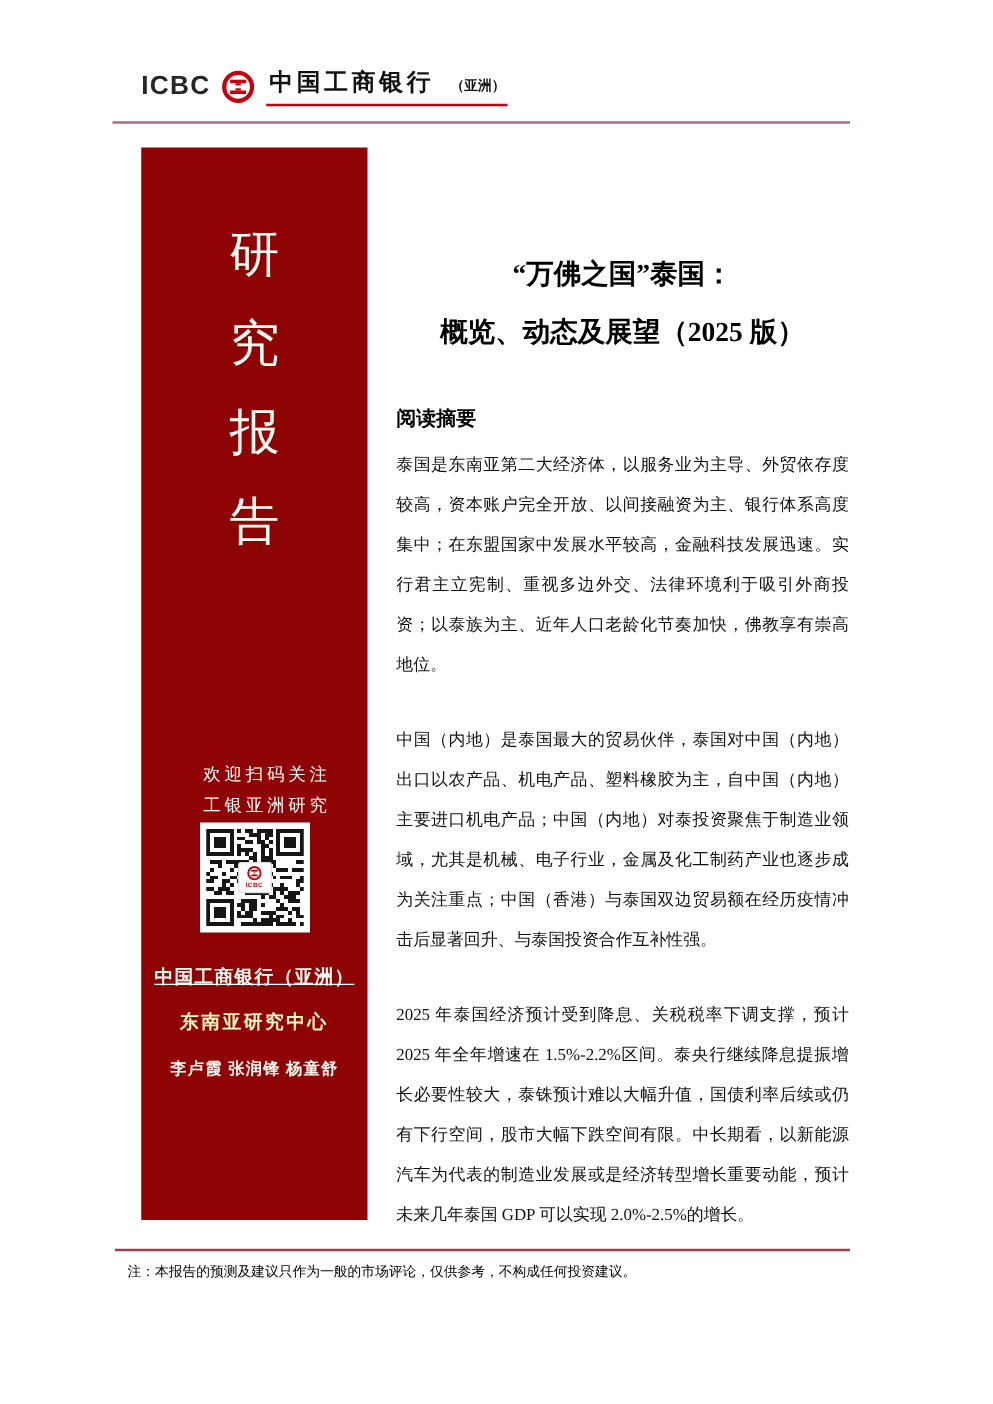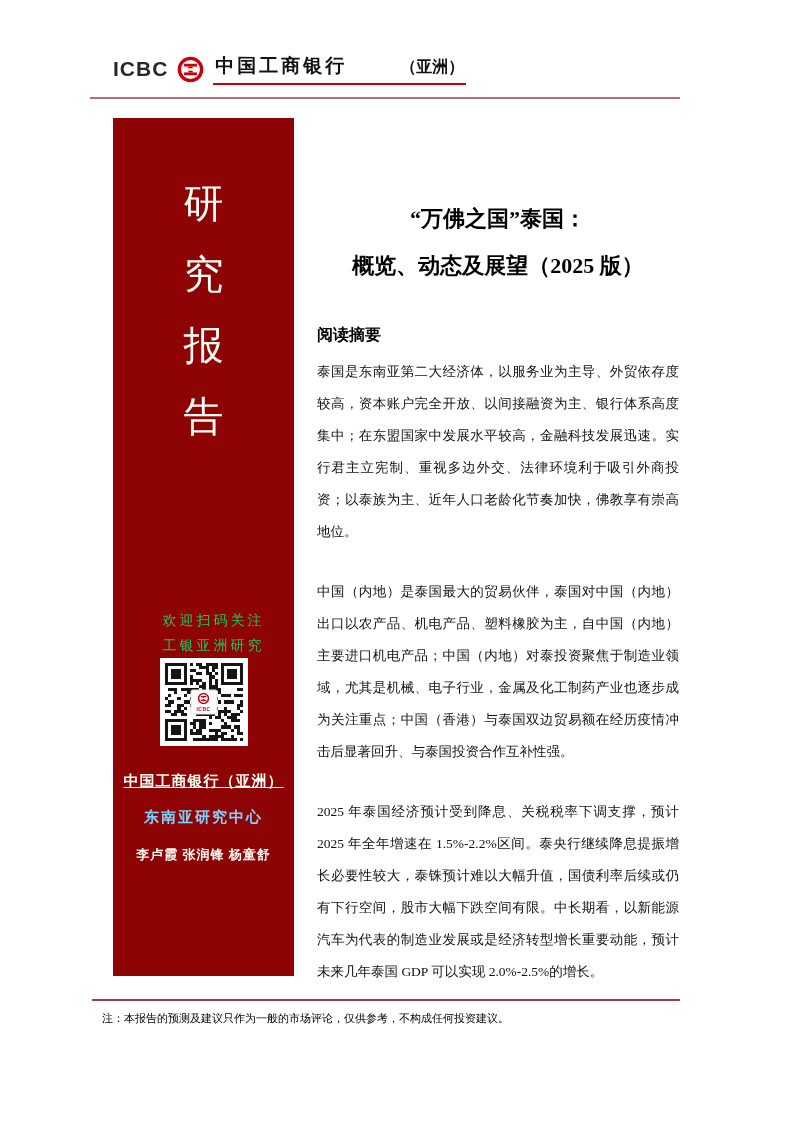--- a/index.html
+++ b/index.html
@@ -18,43 +18,43 @@
   .wordmark{font-family:"Liberation Sans","DejaVu Sans",sans-serif;font-weight:bold;
             font-size:21px;letter-spacing:1px;color:#272727;}
   .ring-logo{width:27px;height:27px;display:block;}
   .logo-red-stroke{stroke:var(--logo-red);fill:none;}
   .logo-red-fill{fill:var(--logo-red);}
   .bank-group{display:flex;align-items:baseline;gap:13px;border-bottom:2px solid var(--logo-red);
               padding:0 2px 4px 2px;}
   .bank-name{font-family:"Liberation Sans","DejaVu Sans",sans-serif;font-weight:bold;
              font-size:19px;letter-spacing:3px;color:#111;}
   .bank-region{font-family:Liberation Mono, monospace;font-weight:bold;
-               font-size:16px;color:#111;margin-left:40px;}
+               font-size:11px;color:#111;}
   .header-rule{position:absolute;top:97px;left:90px;width:590px;height:2px;background:var(--header-rule);}
 
   
   .sidebar{position:absolute;top:118px;left:113px;width:181px;height:858px;
            background:var(--sidebar-red);color:#fff;}
   .v-title{position:absolute;top:62px;left:0;width:100%;display:flex;flex-direction:column;
            align-items:center;gap:23px;font-size:40px;line-height:1.2;color:#fdfdf6;}
   .qr-caption{position:absolute;top:490px;left:0;width:100%;text-align:center;
-              font-size:14px;line-height:25px;letter-spacing:3px;color:#22c55e;padding-left:20px;}
+              font-size:14px;line-height:25px;letter-spacing:3px;color:#ffffff;padding-left:20px;}
   .qr-box{position:absolute;top:540px;left:50%;transform:translateX(-50%);
           width:88px;height:88px;background:#fff;padding:5px;}
   .qr-box svg{width:100%;height:100%;display:block;}
   .qr-center{position:absolute;left:50%;top:50%;transform:translate(-50%,-50%);
              width:27px;background:#fff;border:1px solid #ddd;border-radius:2px;
              display:flex;flex-direction:column;align-items:center;padding:2px 1px;gap:1px;}
   .qr-center .ring-logo{width:12px;height:12px;}
   .qr-center-label{font-family:"Liberation Sans","DejaVu Sans",sans-serif;font-weight:bold;
                    font-size:5px;color:var(--logo-red);letter-spacing:0.5px;}
   .org-name{position:absolute;top:654px;left:0;width:100%;text-align:center;
             font-size:15px;font-weight:bold;letter-spacing:1px;color:#fdfdf6;text-decoration:underline;}
   .org-center{position:absolute;top:690px;left:0;width:100%;text-align:center;
-              font-size:15px;font-weight:bold;letter-spacing:2px;color:#7dd3fc;}
+              font-size:15px;font-weight:bold;letter-spacing:2px;color:#fef9c3;}
   .authors{position:absolute;top:728px;left:0;width:100%;text-align:center;
            font-size:13px;font-weight:bold;letter-spacing:1px;color:#fdfdf6;}
 
   
   .main-title{position:absolute;top:195px;left:317px;width:362px;text-align:center;
               font-size:22px;font-weight:bold;line-height:47px;color:#000;}
   .summary-heading{position:absolute;top:325px;left:317px;font-size:16px;font-weight:bold;color:#000;}
   .body-text{position:absolute;top:356px;left:317px;width:362px;}
   .body-text p{font-size:13.5px;line-height:32px;text-align:justify;text-justify:inter-ideograph;
                margin-bottom:28px;color:#111;}

